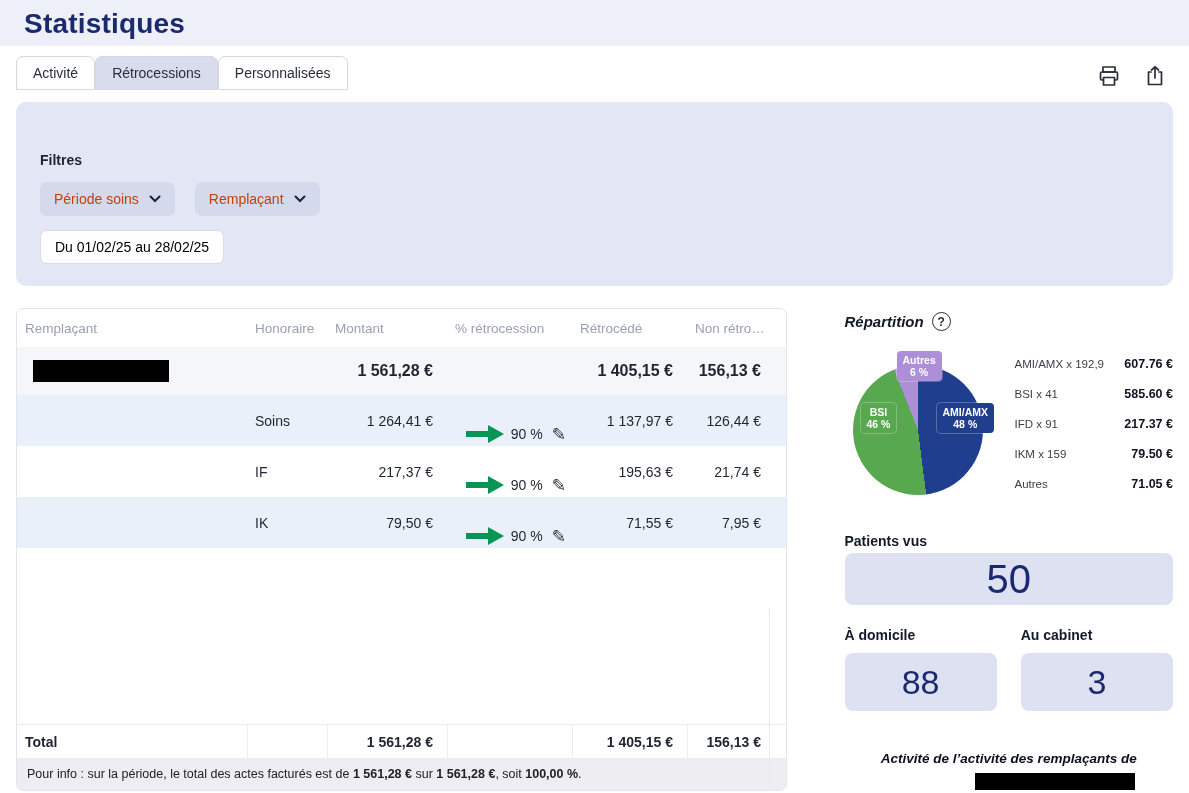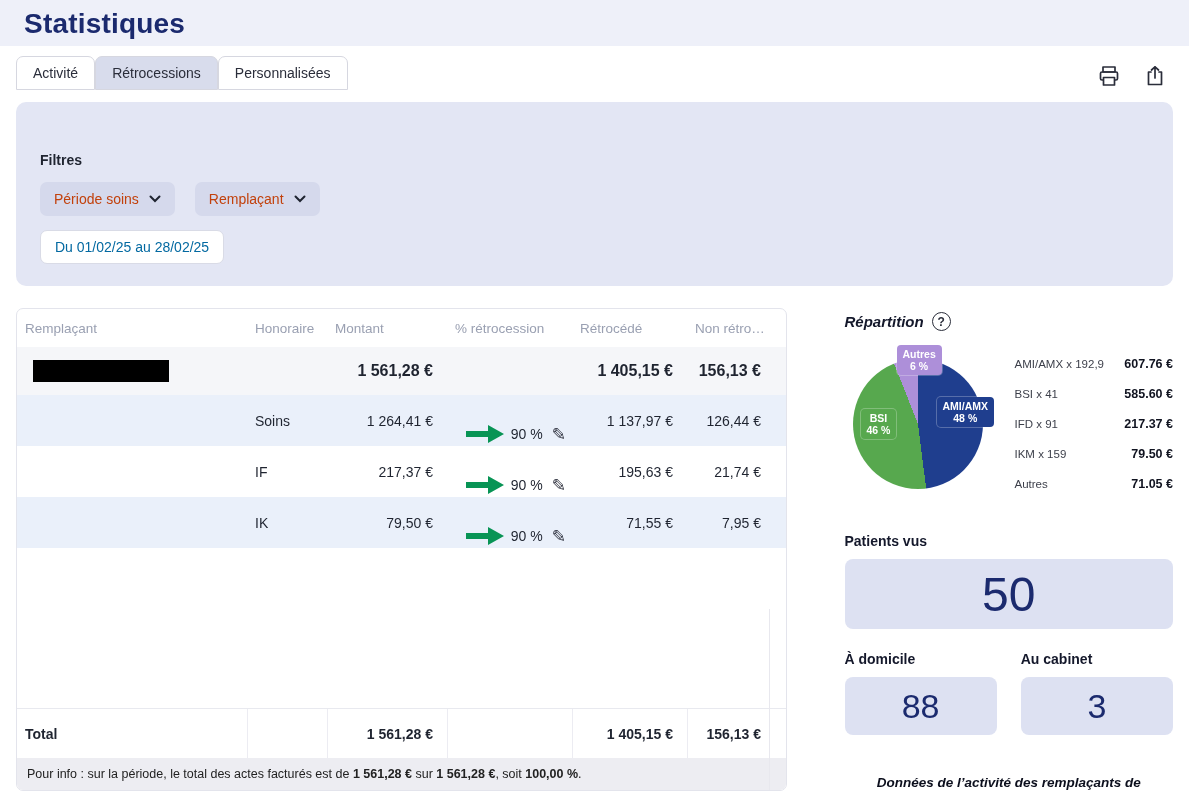--- a/index.html
+++ b/index.html
@@ -20,71 +20,71 @@
   .icon-btn svg { display:block; }
 
   .filters { margin:12px 16px 0; background:var(--filters-bg); border-radius:10px;
     padding:18px 24px 22px; }
   .filters .label { font-size:14px; font-weight:700; margin-bottom:14px;margin-top:32px; }
   .filters .row { display:flex; gap:20px; margin-bottom:14px; }
   .chip-btn { display:inline-flex; align-items:center; gap:10px; background:var(--dropdown-bg);
     border:none; border-radius:7px; padding:9px 14px; font-size:14px; color:#c2410c; cursor:pointer; }
   .chip-btn svg { display:block; }
   .date-btn { display:inline-block; background:#fff; border:1px solid #d9dbe6; border-radius:7px;
-    padding:8px 14px; font-size:14px; color:#0369a1; cursor:pointer; }
+    padding:8px 14px; font-size:14px; color:#000000; cursor:pointer; }
 
   .content { display:flex; padding:22px 16px 0; gap:58px; }
 
   
   .table-card { width:774px; height:483px; border:1px solid #e3e4ec; border-radius:7px;
     display:flex; flex-direction:column; overflow:hidden; position:relative; background:#fff; }
   .tgrid { display:grid; grid-template-columns:230px 80px 120px 125px 115px 88px; align-items:center; }
   .thead { height:38px; color:#9aa0b2; font-size:13.5px; }
   .thead > div { padding:0 8px; white-space:nowrap; overflow:hidden; text-overflow:ellipsis; }
   .cell-r { text-align:right; padding-right:14px !important; }
   .trow { height:51px; font-size:14px; }
   .trow > div { padding:0 8px; }
   .row-alt { background:var(--row-alt-bg); }
   .summary-row { height:48px; background:#f5f6f9; font-weight:700; }
   .redact { width:136px; height:22px; background:#000; margin-left:16px; }
   .pct-cell { display:flex; align-items:center; justify-content:flex-end; gap:7px; padding-right:4px !important;margin-top:27px; }
   .arrow-icon svg { display:block; }
   .edit-btn { background:none; border:none; cursor:pointer; font-size:17px; color:#2a2d3a; padding:0 2px; }
   .tspacer { flex:1; }
-  .total-row { height:50px; font-weight:700; font-size:14px; border-top:1px solid #e8e9ef; }
+  .total-row { height:34px; font-weight:700; font-size:14px; border-top:1px solid #e8e9ef; }
   .total-row > div { padding:0 8px; height:100%; display:flex; align-items:center; }
   .total-row > div.cell-r { justify-content:flex-end; }
   .total-row > div + div { border-left:1px solid #ececf2; }
   .note-row { background:var(--note-bg); font-size:12.5px; color:#222; padding:9px 10px; }
   .note-row b { font-weight:700; }
   .scroll-track { position:absolute; right:16px; top:300px; width:1px; height:378px; background:#e8e8ee; }
 
   
   .side { width:330px; }
   .rep-head { display:flex; align-items:center; gap:8px; margin:4px 0 14px; }
   .rep-head .t { font-size:15px; font-weight:700; color:#14182b;font-style:italic; }
   .help { width:19px; height:19px; border:1.6px solid #2a2d3a; border-radius:50%;
     font-size:12px; font-weight:700; display:flex; align-items:center; justify-content:center;
     cursor:pointer; background:none; color:#2a2d3a; }
-  .chart-wrap { display:flex; gap:22px; align-items:flex-start; }
+  .chart-wrap { display:flex; gap:22px; align-items:center; }
   .pie-box { position:relative; width:140px; height:150px; margin-left:8px; }
   .pie { position:absolute; left:0; top:14px; width:130px; height:130px; border-radius:50%; }
   .slice-chip { position:absolute; color:#fff; font-size:10.5px; font-weight:700; text-align:center;
     line-height:1.15; padding:3px 6px; border-radius:4px; box-shadow:0 0 0 1px rgba(255,255,255,.25); }
   .chip-autres { left:44px; top:0; }
   .chip-ami { left:84px; top:52px; }
-  .chip-bsi { left:8px; top:64px; }
+  .chip-bsi { left:8px; top:52px; }
   .legend { flex:1; padding-top:12px; }
   .legend-row { display:flex; justify-content:space-between; align-items:baseline; margin-bottom:16px; }
   .legend-row .l { font-size:11.5px; color:#3c3f4a; }
   .legend-row .v { font-size:12.5px; font-weight:700; color:#101320; }
 
-  .stat-label { font-size:14px; font-weight:700; color:#14182b; margin:26px 0 10px; }
-  .big-box { background:var(--statbox-bg); border-radius:8px; height:70px; display:flex;
-    align-items:center; justify-content:center; font-size:48px; color:var(--navy); font-weight:500; }
+  .stat-label { font-size:14px; font-weight:700; color:#14182b; margin:26px 0 4px; }
+  .big-box { background:var(--statbox-bg); border-radius:8px; height:52px; display:flex;
+    align-items:center; justify-content:center; font-size:40px; color:var(--navy); font-weight:500; }
   .two-col { display:flex; gap:24px; margin-top:22px; }
   .two-col .col { flex:1; }
   .two-col .stat-label { margin:0 0 10px; }
   .small-box { background:var(--statbox-bg); border-radius:8px; height:58px; display:flex;
     align-items:center; justify-content:center; font-size:34px; color:var(--navy); font-weight:500; }
   .side-note { margin-top:40px; text-align:center; font-size:13.5px; font-weight:700; font-style:italic; color:#0c0f1d; }
   .side-redact { width:160px; height:17px; background:#000; margin:7px auto 0; margin-left:130px; }
 </style>
 </head>
 <body>
@@ -286,16 +286,16 @@
       <div class="col">
         <div class="stat-label">À domicile</div>
         <div class="small-box">88</div>
       </div>
       <div class="col">
         <div class="stat-label">Au cabinet</div>
         <div class="small-box">3</div>
       </div>
     </div>
 
-    <div class="side-note">Données de l’activité des remplaçants de</div>
+    <div class="side-note">Activité de l’activité des remplaçants de</div>
     <div class="side-redact"></div>
   </aside>
 </div>
 
 </body></html>

